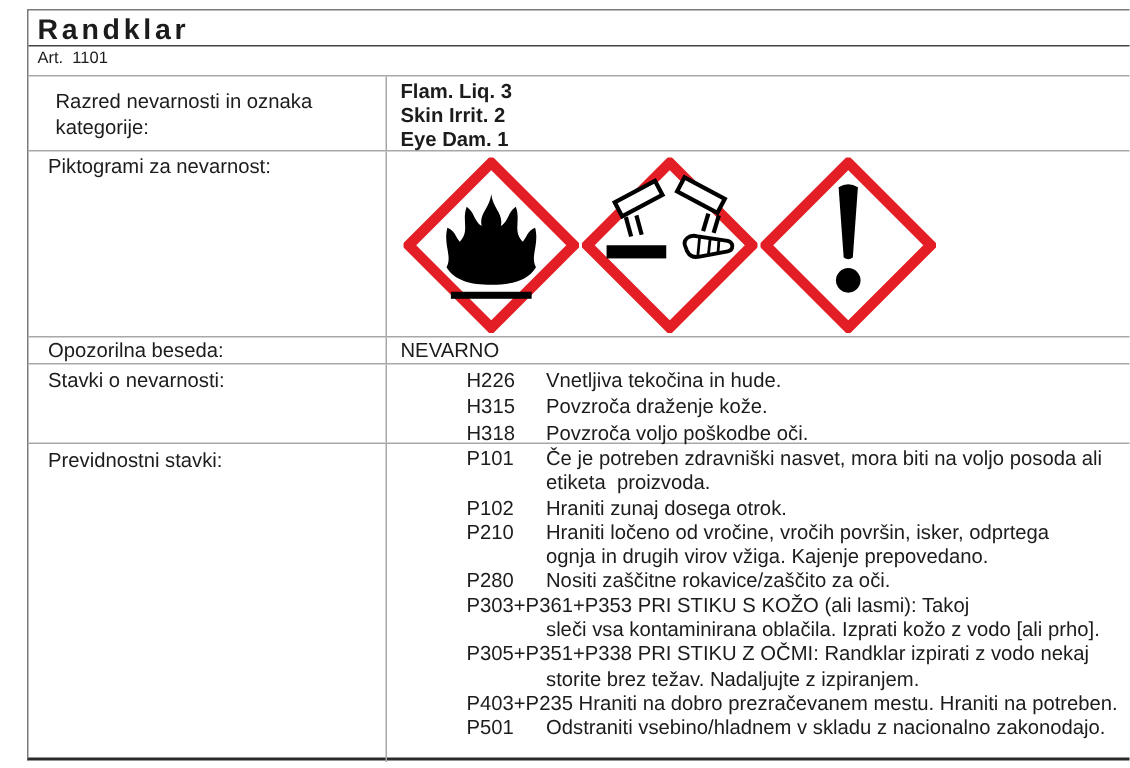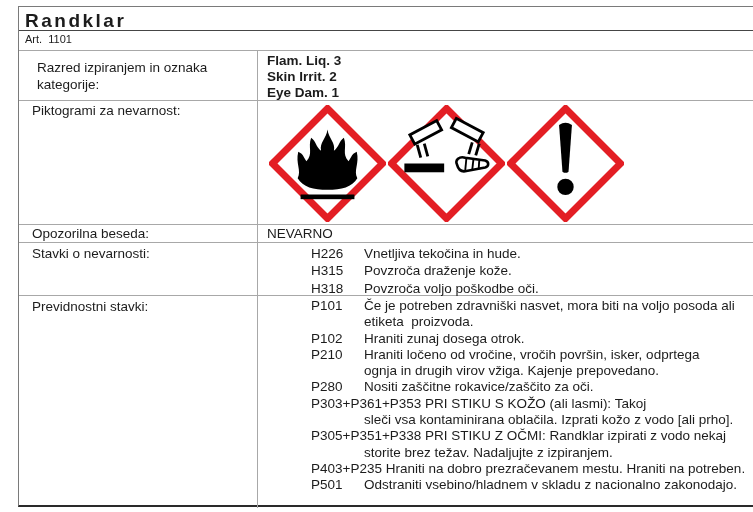--- a/index.html
+++ b/index.html
@@ -55,21 +55,21 @@
   <div class="row title-row b-dark">
     <span>Randklar</span>
   </div>
 
   <div class="row art-row b-grid">
     <span class="prewrap">Art.  1101</span>
   </div>
 
   <div class="row class-row b-grid">
     <div class="cell-left">
-      <span>Razred izpiranjem in oznaka kategorije:</span>
+      <span>Razred nevarnosti in oznaka kategorije:</span>
     </div>
     <div class="cell-right">
         <div class="class-line">Flam. Liq. 3</div>
         <div class="class-line">Skin Irrit. 2</div>
         <div class="class-line">Eye Dam. 1</div>
       </div>
   </div>
 
   <div class="row picto-row b-grid">
     <div class="cell-left">

